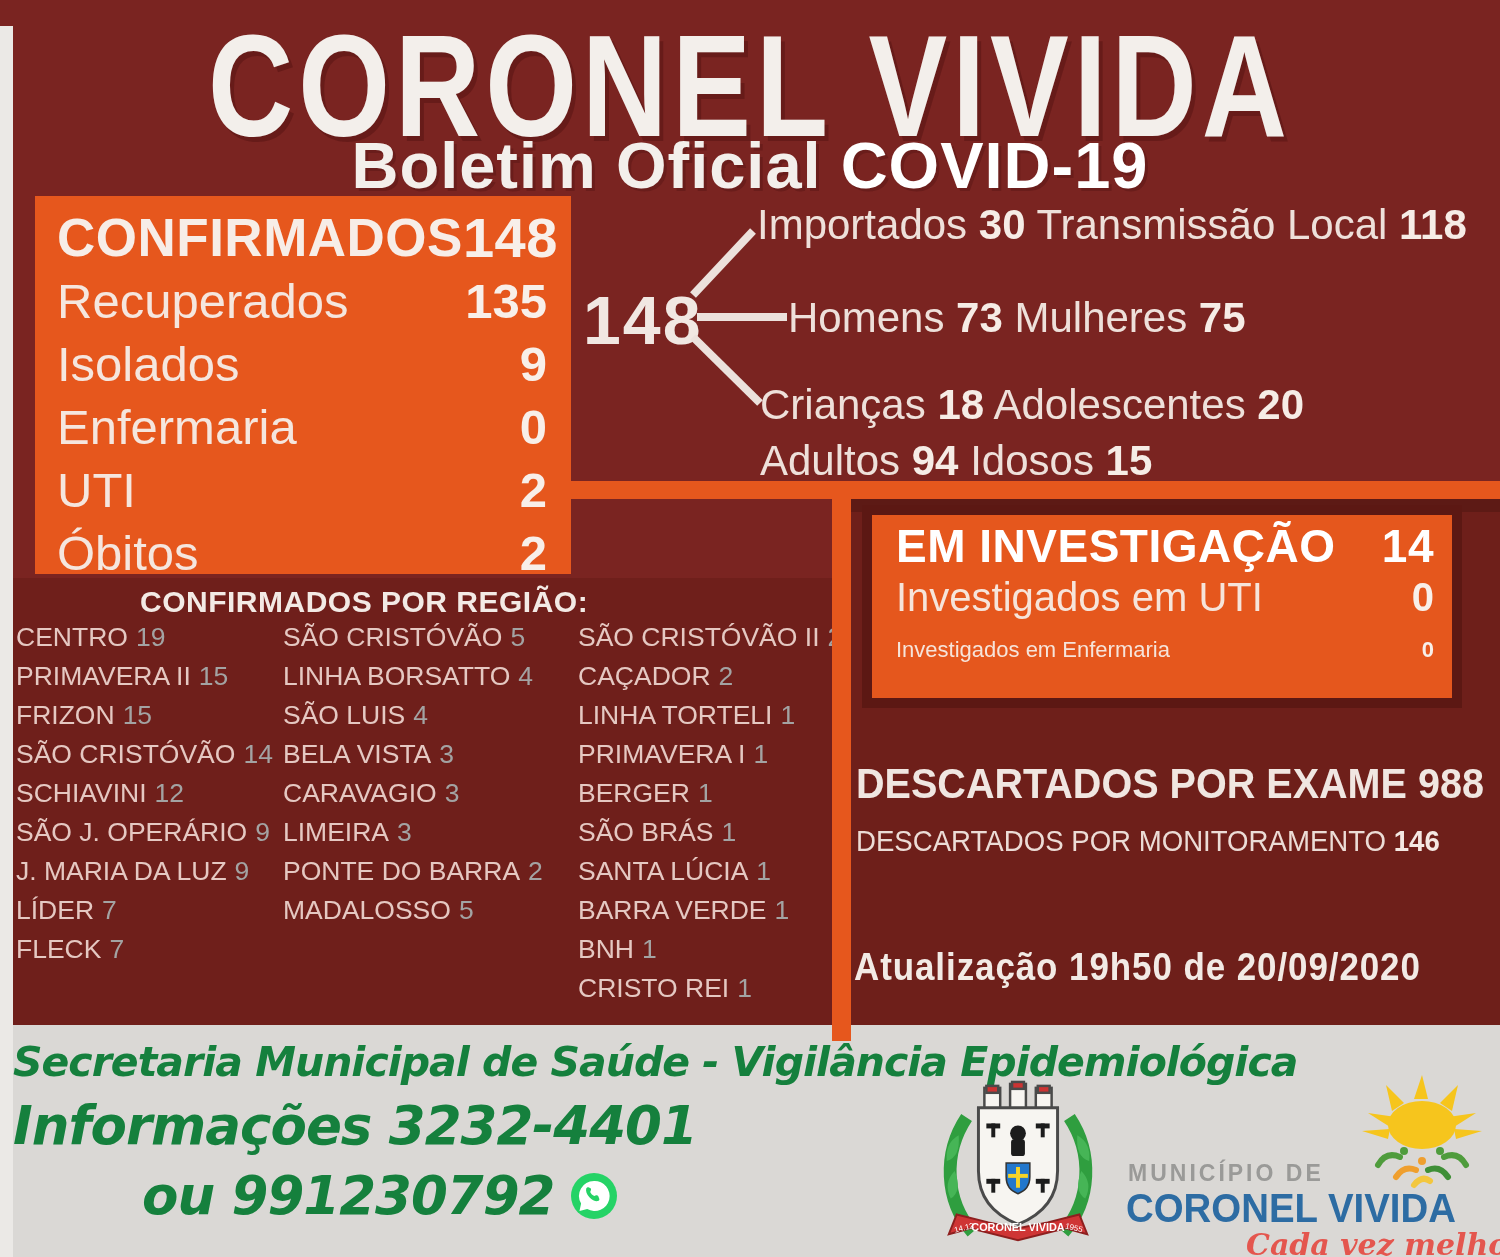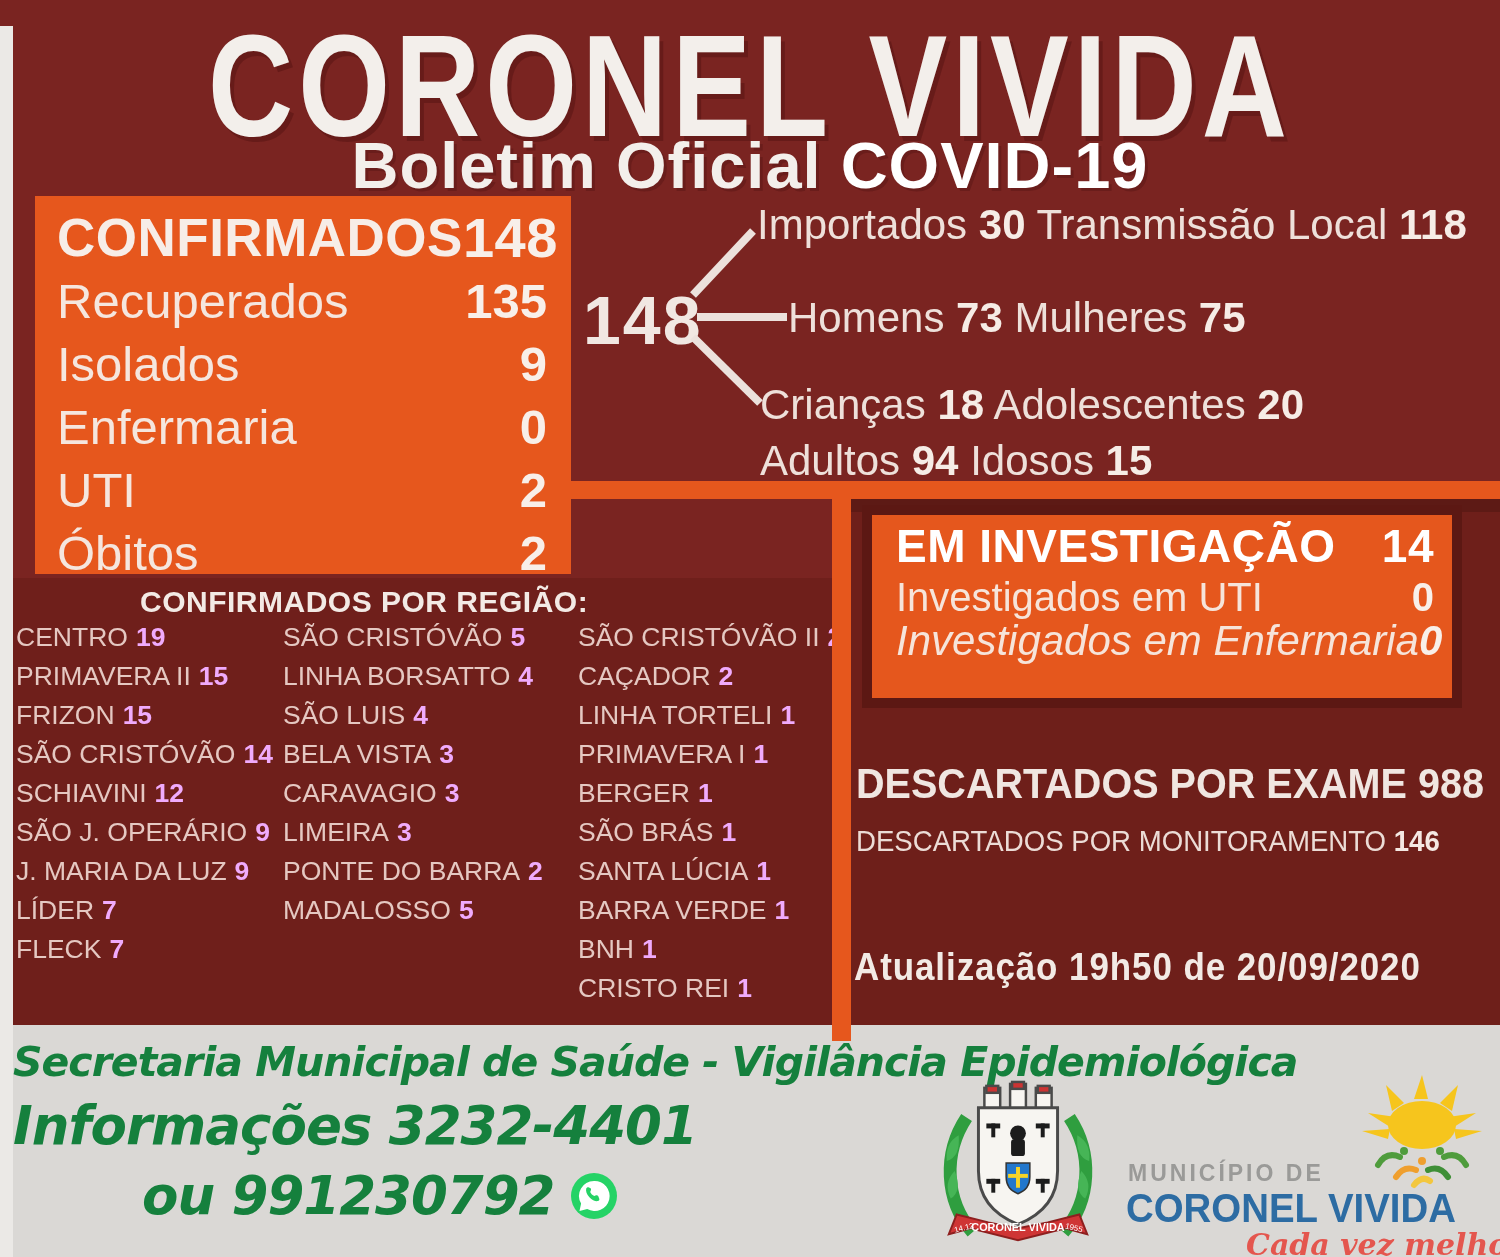--- a/index.html
+++ b/index.html
@@ -41,35 +41,35 @@
   .divider{left:832px;top:494px;width:19px;height:547px;background:#e6571d;z-index:5;}
 
   
   .region-panel{left:13px;top:578px;width:820px;height:447px;background:#6f1f1b;z-index:2;}
   .rg-heading{left:127px;top:9px;font-size:30px;font-weight:bold;color:#f3eae5;letter-spacing:.5px;}
   .rg-col{position:absolute;top:40px;}
   .rg-col1{left:3px;}
   .rg-col2{left:270px;}
   .rg-col3{left:565px;}
   .rg-item{height:39px;font-size:26.5px;color:#e5c8c2;line-height:39px;white-space:nowrap;}
-  .rg-item .rv{font-weight:bold;color:#f0abfc;margin-left:8px;margin-top:16px;}
+  .rg-item .rv{font-weight:normal;color:#a3a3a3;margin-left:8px;margin-top:16px;}
 
   
   .right-panel{left:850px;top:499px;width:650px;height:526px;background:#6e1f1a;z-index:2;}
   .rp-topstrip{position:absolute;left:0;top:0;width:100%;height:13px;background:#5d1a15;}
 
   
   .inv-box{left:862px;top:505px;width:600px;height:203px;background:#e5571d;border:10px solid #5c1813;
            box-sizing:border-box;padding:8px 18px 0 24px;z-index:3;}
   .inv-title{display:flex;justify-content:space-between;align-items:baseline;font-weight:bold;
              font-size:46px;color:#ffffff;letter-spacing:.5px;}
   .inv-row1{display:flex;justify-content:space-between;align-items:baseline;font-size:40px;
             color:#f6e4da;margin-top:8px;}
-  .inv-row2{display:flex;justify-content:space-between;align-items:baseline;font-size:42px;
-            color:#f6e4da;margin-top:3px;font-style:italic;}
+  .inv-row2{display:flex;justify-content:space-between;align-items:baseline;font-size:22px;
+            color:#f6e4da;margin-top:22px;}
   .inv-box b{color:#f8efe9;}
 
   
   .cond{display:inline-block;transform:scaleX(.92);transform-origin:0 50%;}
   .disc-exam{left:856px;top:762px;font-size:43px;font-weight:bold;color:#f0e6e1;z-index:3;}
   .disc-mon{left:856px;top:826px;font-size:30px;color:#ecdcd6;z-index:3;}
   .disc-mon b{color:#f4e8e3;}
   .update{left:854px;top:948px;font-size:38px;font-weight:bold;color:#f2eae5;letter-spacing:1px;z-index:3;}
 
   

